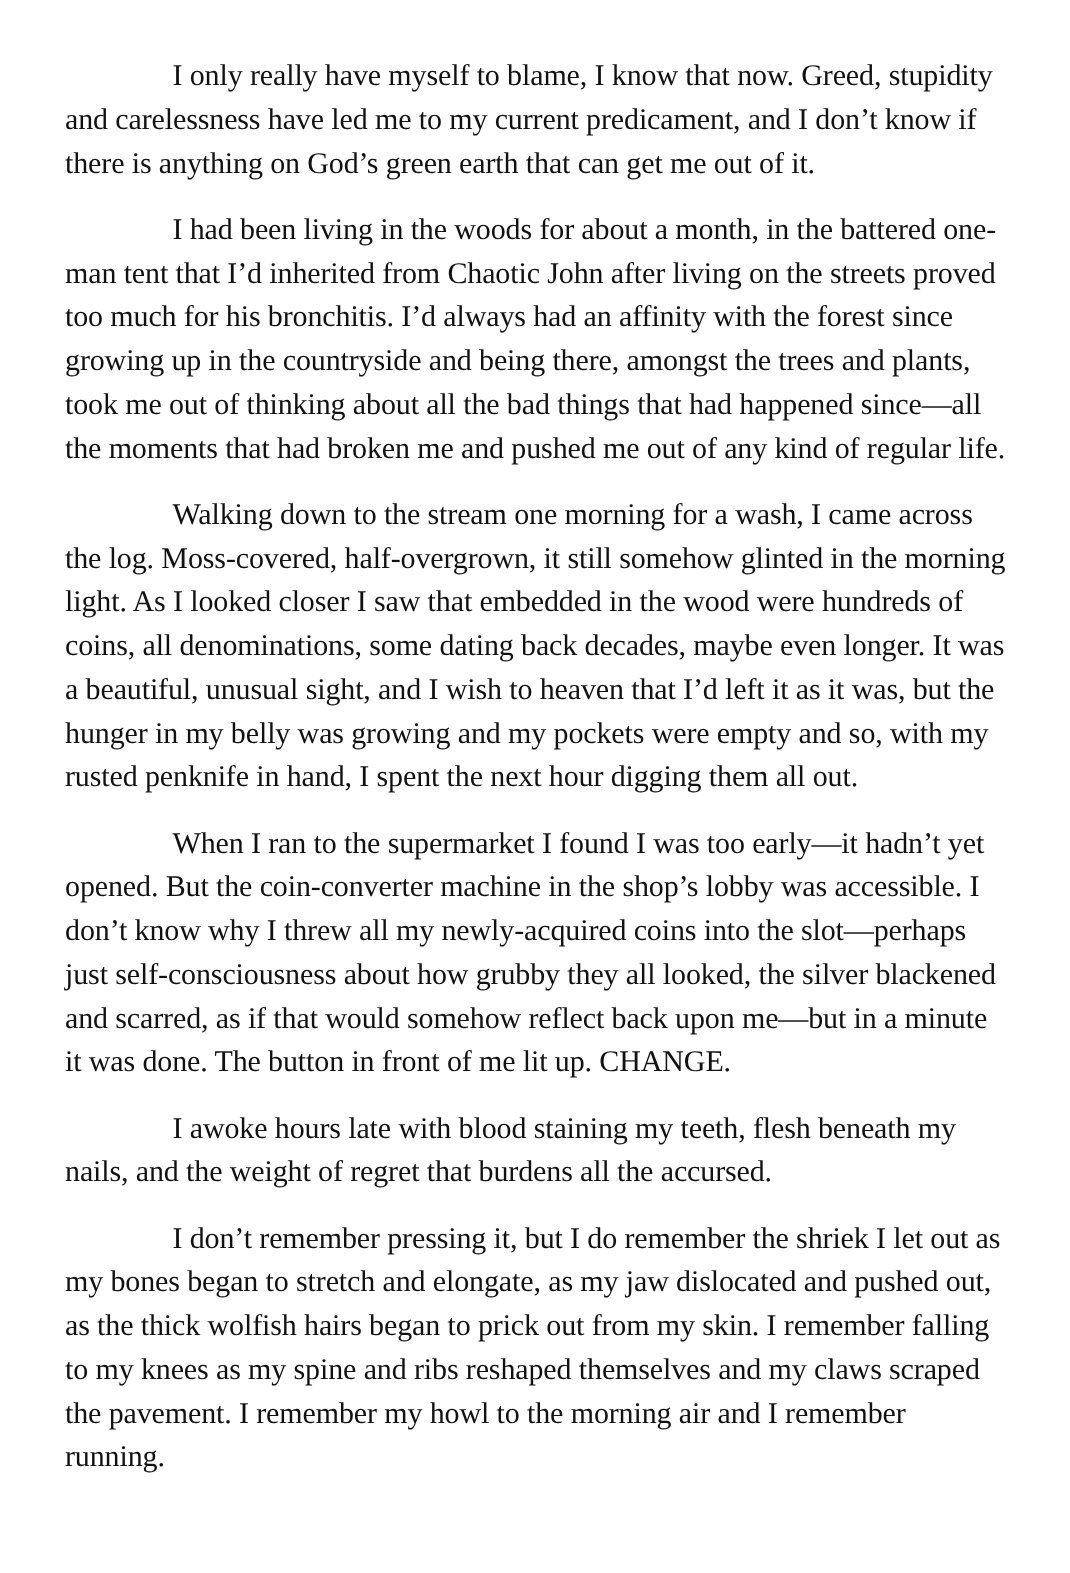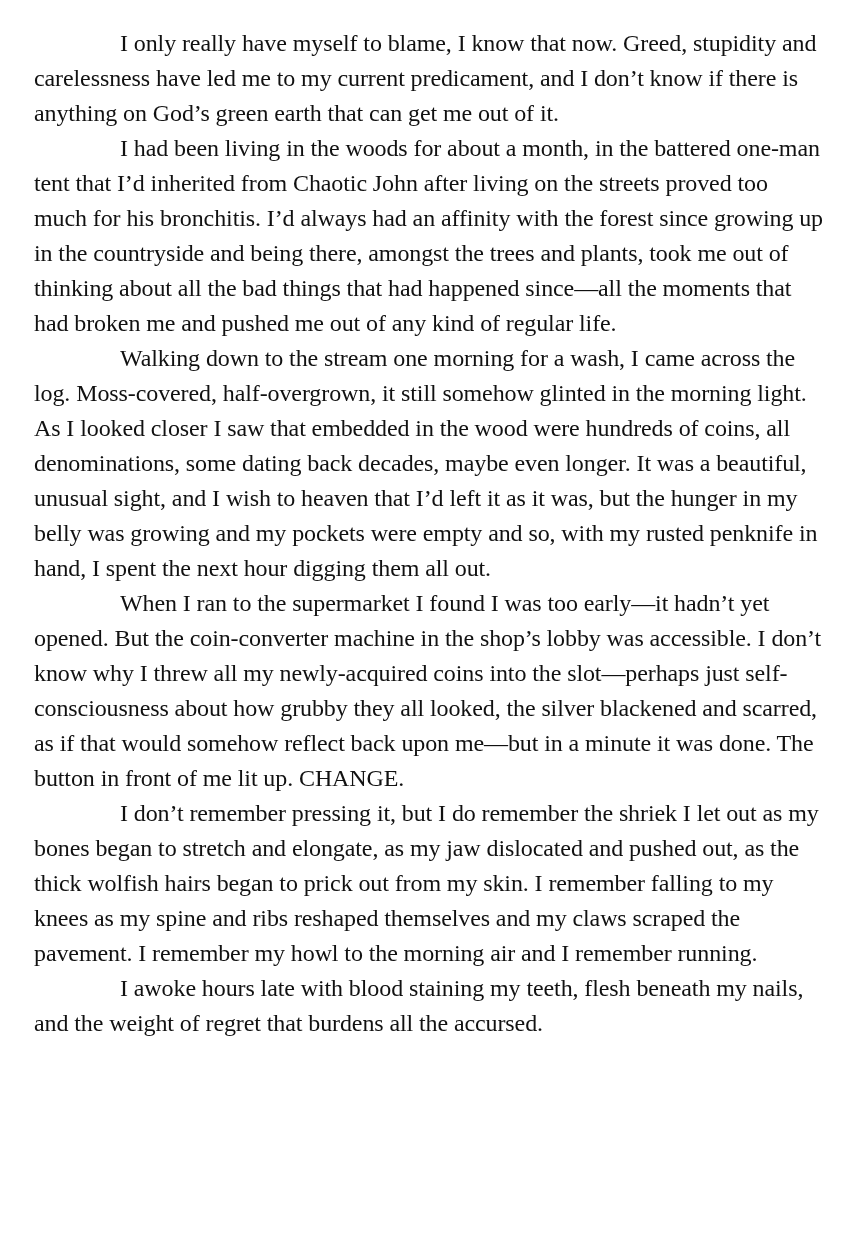--- a/index.html
+++ b/index.html
@@ -16,29 +16,29 @@
       position: relative;
       padding: 26px 30px 0 34px;
       box-sizing: border-box;
       width: 856px;
     }
     .para {
       font-family: "Liberation Serif", "DejaVu Serif", serif;
       font-size: 24px;
       line-height: 35px;
       color: #111111;
-      margin: 0;
+      margin: 18px;
       text-indent: 86px;
       letter-spacing: -0.1px;
       word-spacing: 0px;
     }
   </style>
 </head>
 <body>
 
 <div class="page">
   <p class="para">I only really have myself to blame, I know that now. Greed, stupidity and carelessness have led me to my current predicament, and I don’t know if there is anything on God’s green earth that can get me out of it.</p>
   <p class="para">I had been living in the woods for about a month, in the battered one-man tent that I’d inherited from Chaotic John after living on the streets proved too much for his bronchitis. I’d always had an affinity with the forest since growing up in the countryside and being there, amongst the trees and plants, took me out of thinking about all the bad things that had happened since—all the moments that had broken me and pushed me out of any kind of regular life.</p>
   <p class="para">Walking down to the stream one morning for a wash, I came across the log. Moss-covered, half-overgrown, it still somehow glinted in the morning light. As I looked closer I saw that embedded in the wood were hundreds of coins, all denominations, some dating back decades, maybe even longer. It was a beautiful, unusual sight, and I wish to heaven that I’d left it as it was, but the hunger in my belly was growing and my pockets were empty and so, with my rusted penknife in hand, I spent the next hour digging them all out.</p>
   <p class="para">When I ran to the supermarket I found I was too early—it hadn’t yet opened. But the coin-converter machine in the shop’s lobby was accessible. I don’t know why I threw all my newly-acquired coins into the slot—perhaps just self-consciousness about how grubby they all looked, the silver blackened and scarred, as if that would somehow reflect back upon me—but in a minute it was done. The button in front of me lit up. CHANGE.</p>
+  <p class="para">I awoke hours late with blood staining my teeth, flesh beneath my nails, and the weight of regret that burdens all the accursed.</p>
   <p class="para">I don’t remember pressing it, but I do remember the shriek I let out as my bones began to stretch and elongate, as my jaw dislocated and pushed out, as the thick wolfish hairs began to prick out from my skin. I remember falling to my knees as my spine and ribs reshaped themselves and my claws scraped the pavement. I remember my howl to the morning air and I remember running.</p>
-  <p class="para">I awoke hours late with blood staining my teeth, flesh beneath my nails, and the weight of regret that burdens all the accursed.</p>
 </div>
 
 </body></html>

